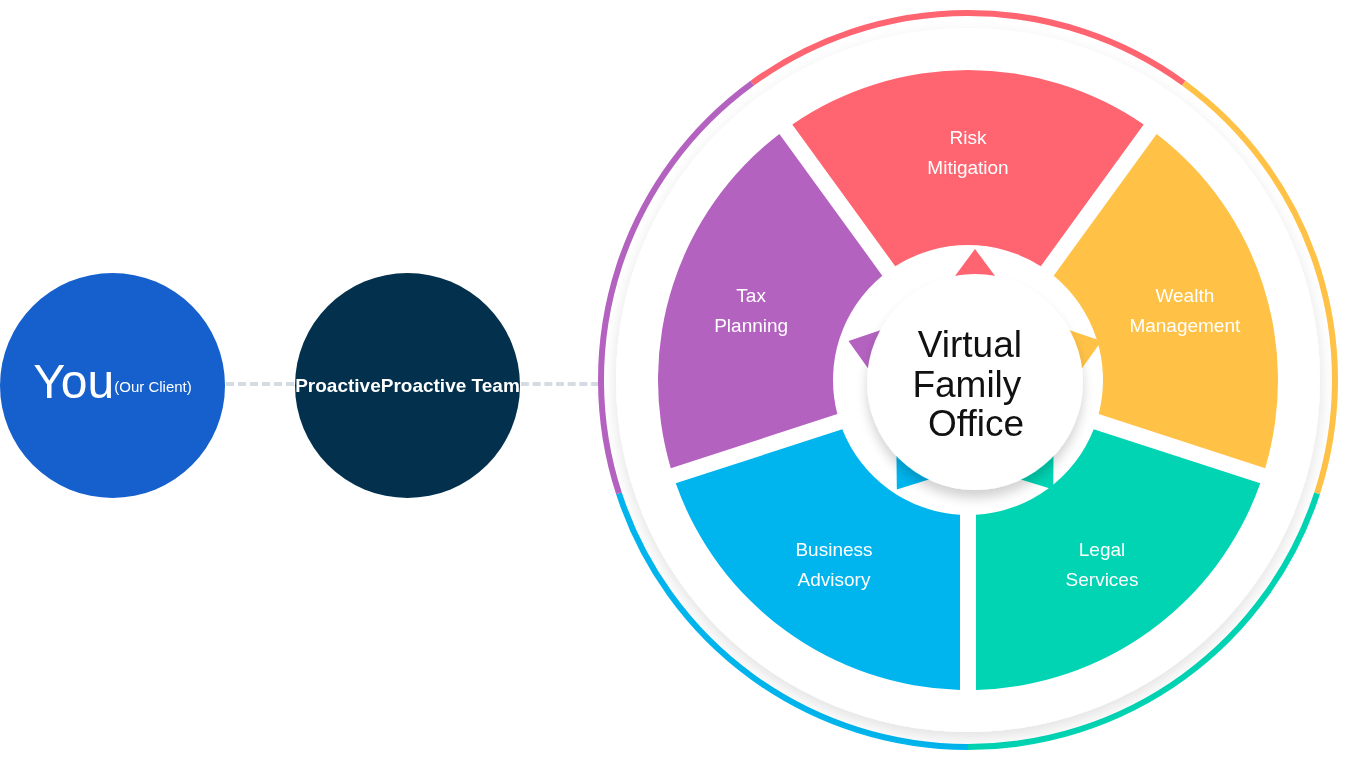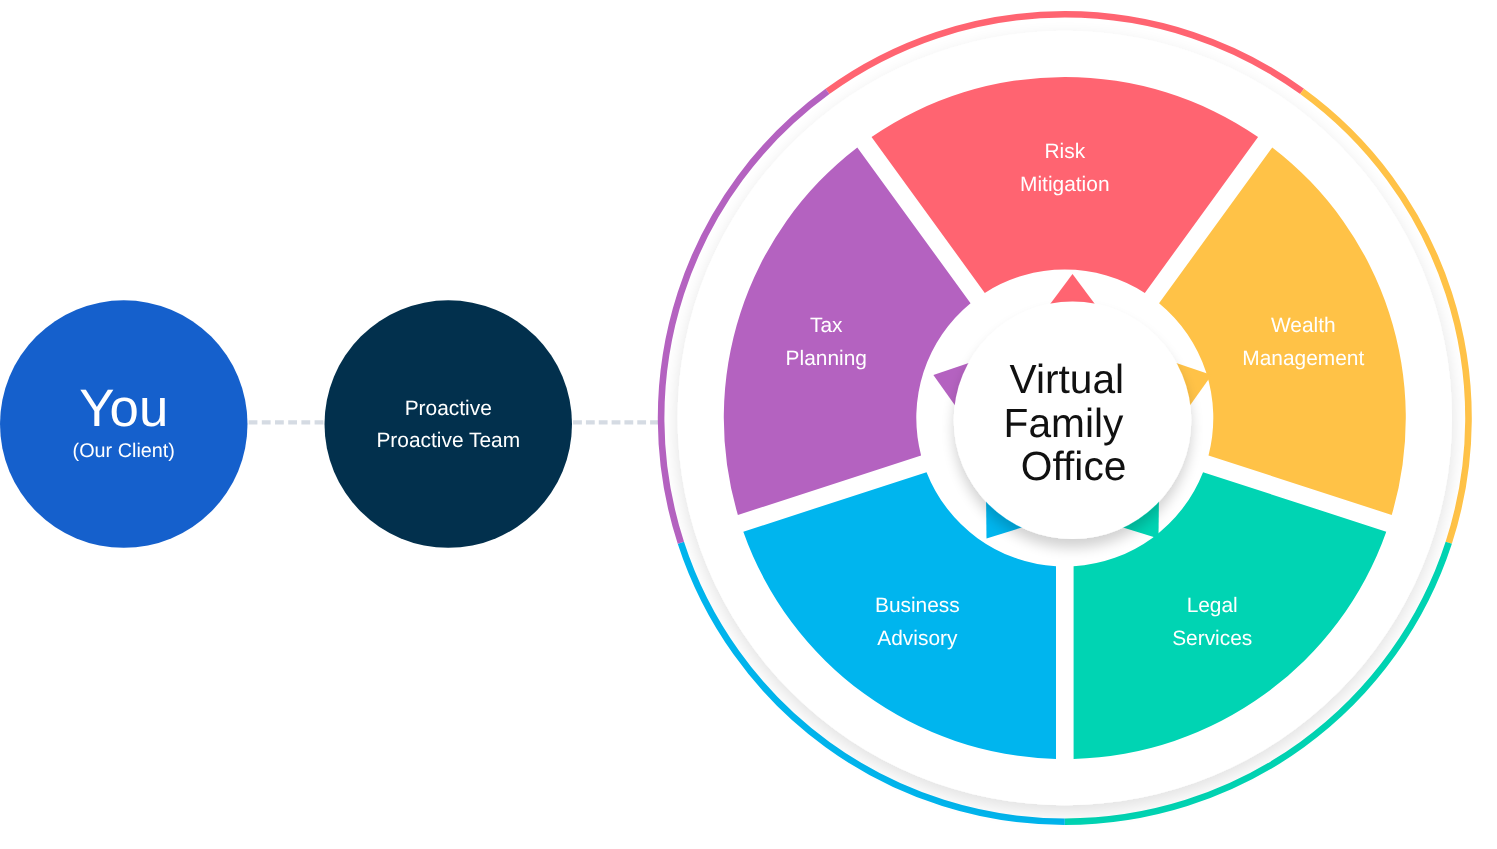--- a/index.html
+++ b/index.html
@@ -1,27 +1,27 @@
 <!DOCTYPE html>
 <html><head>
 <meta charset="utf-8">
 <style>
   html, body { margin: 0; padding: 0; background: #ffffff; }
   body { width: 1361px; height: 772px; position: relative; overflow: hidden;
          font-family: "Liberation Sans", "DejaVu Sans", sans-serif; }
   .node {
     position: absolute; border-radius: 50%;
-    display: flex; flex-direction: column; align-items: center; justify-content: center;
+    display: flex; flex-direction: row; align-items: center; justify-content: center;
     color: #ffffff; text-align: center;
   }
   #node-you { left: 0; top: 273px; width: 225px; height: 225px; background: #1560cc; }
   #node-you .big { font-size: 48px; line-height: 52px; margin-top: -8px; }
-  #node-you .small { font-size: 18px; line-height: 18px; margin-top: 2px; }
+  #node-you .small { font-size: 15px; line-height: 18px; margin-top: 2px; }
   #node-team { left: 295px; top: 273px; width: 225px; height: 225px; background: #02304d; }
-  #node-team .lbl { font-size: 19px; line-height: 29px; }
+  #node-team .lbl { font-size: 19px; line-height: 29px; font-weight: bold; }
   .connector {
     position: absolute; height: 0; border-top: 4px dashed #d5dbe3;
   }
   #conn-1 { left: 226px; top: 382px; width: 68px; }
   #conn-2 { left: 521px; top: 382px; width: 78px; }
   #wheel { position: absolute; left: 0; top: 0; }
   .wlabel { font-family: "Liberation Sans", "DejaVu Sans", sans-serif; font-size: 19px; fill: #ffffff; }
   .center-text { font-family: "Liberation Sans", "DejaVu Sans", sans-serif; font-size: 37px; fill: #111111; }
 </style>
 </head>

